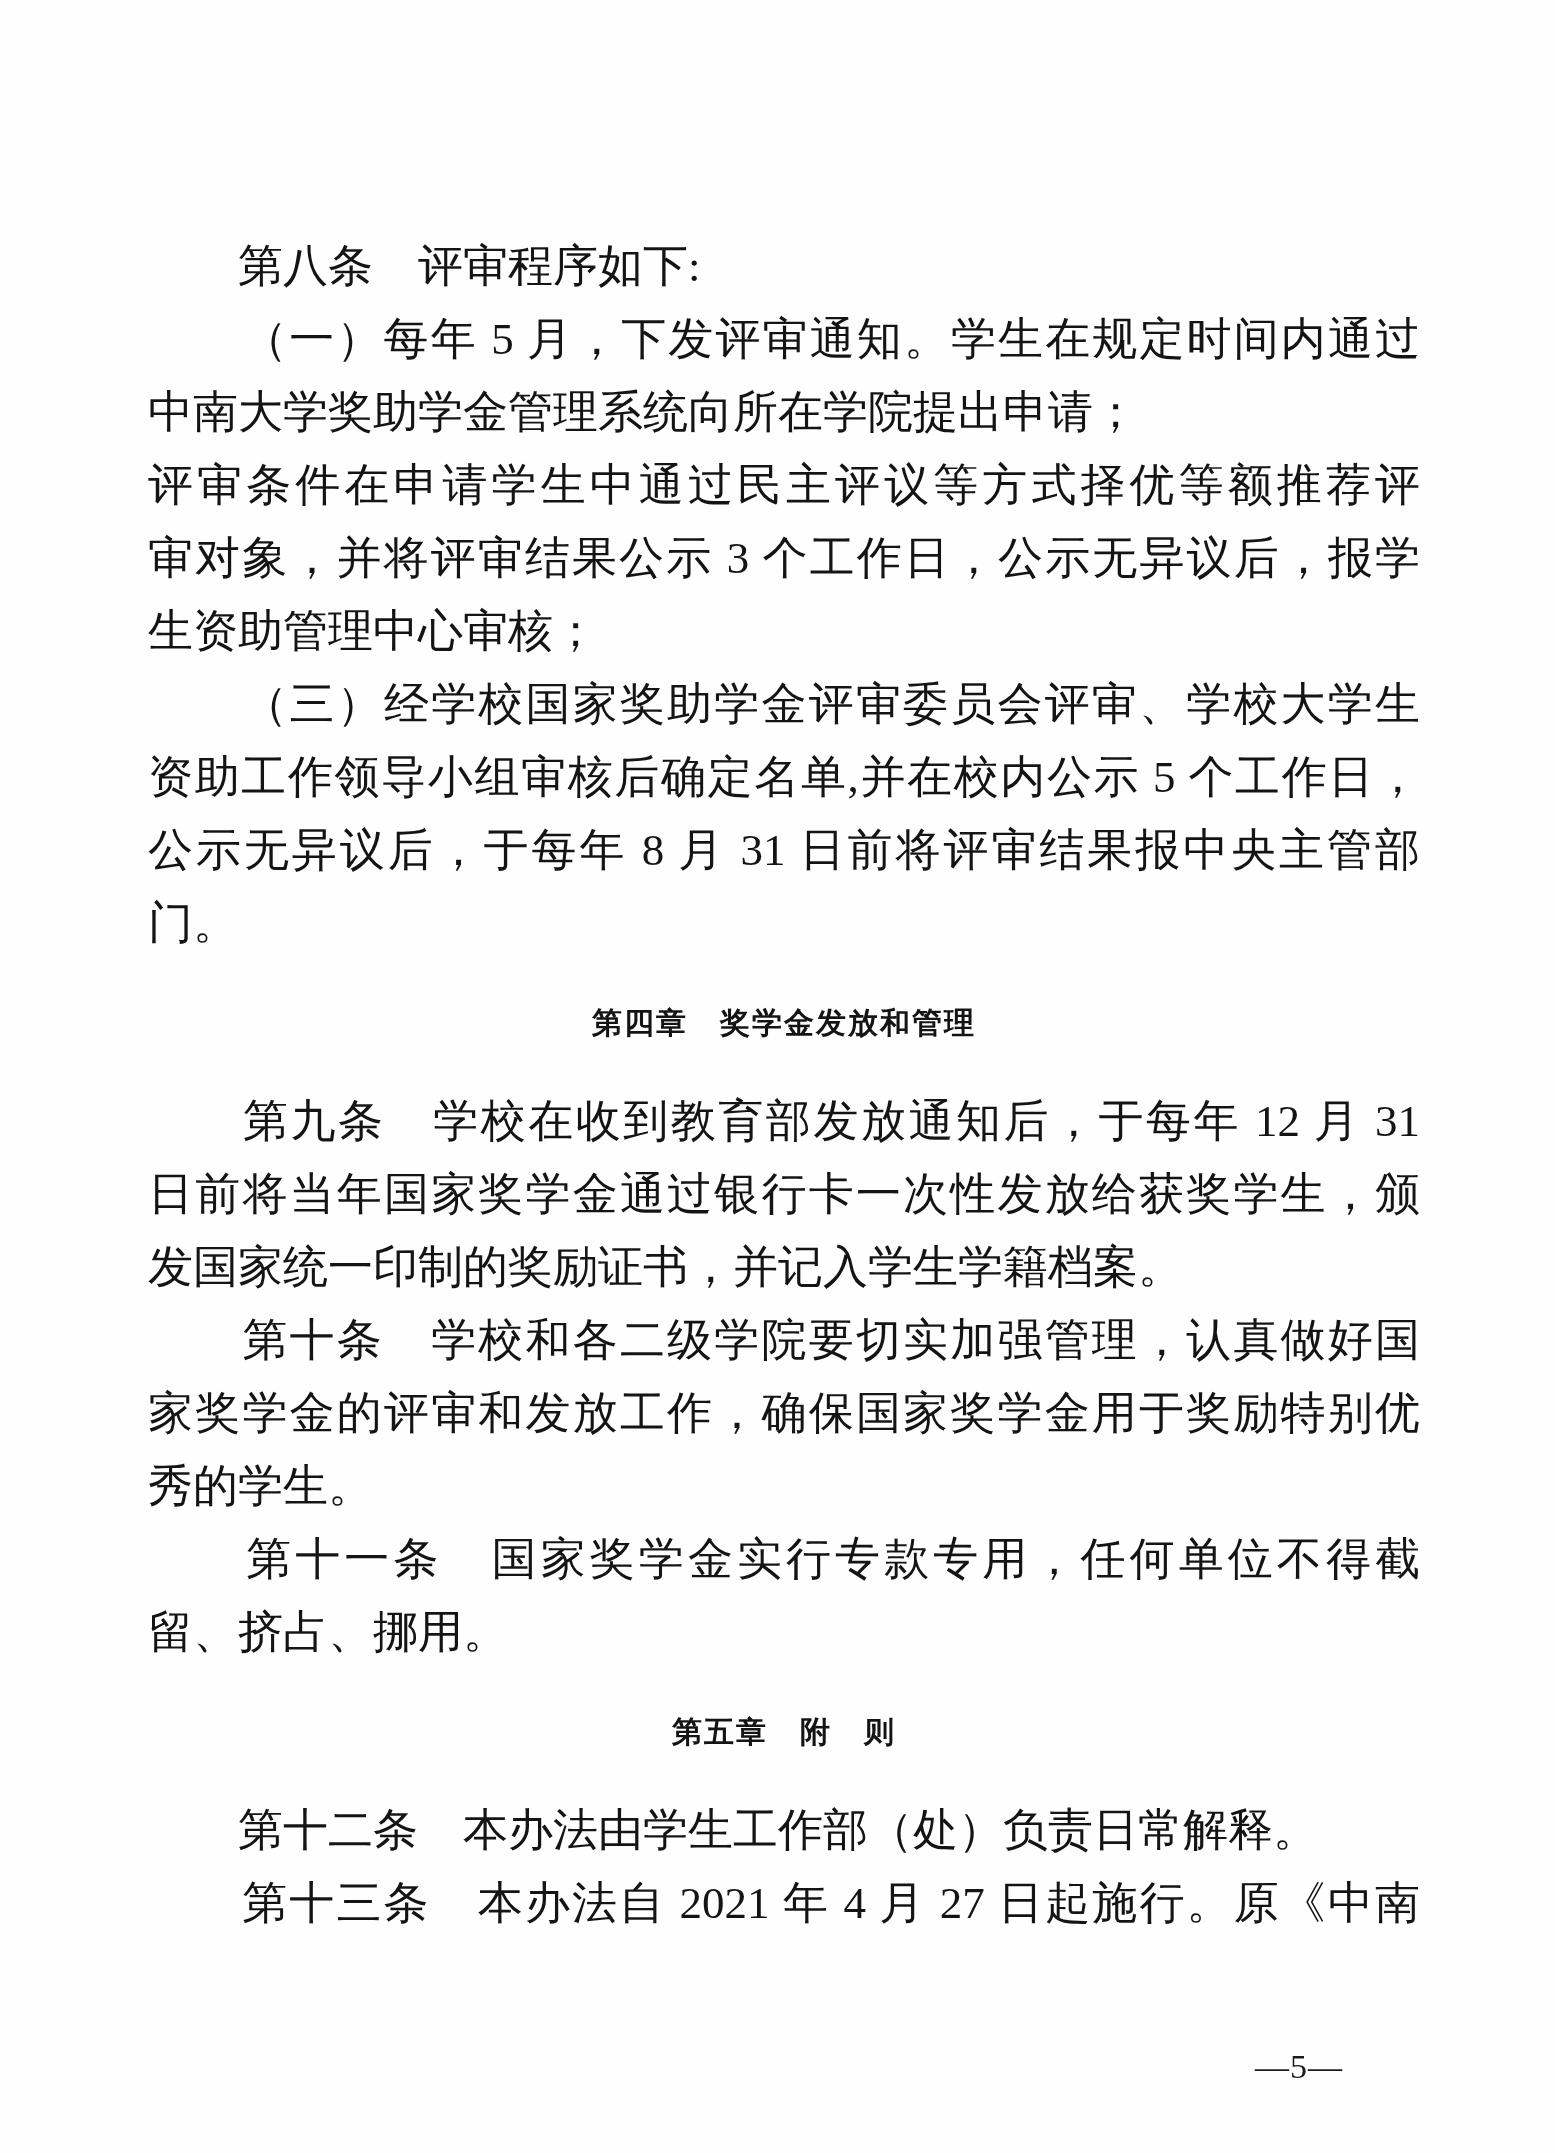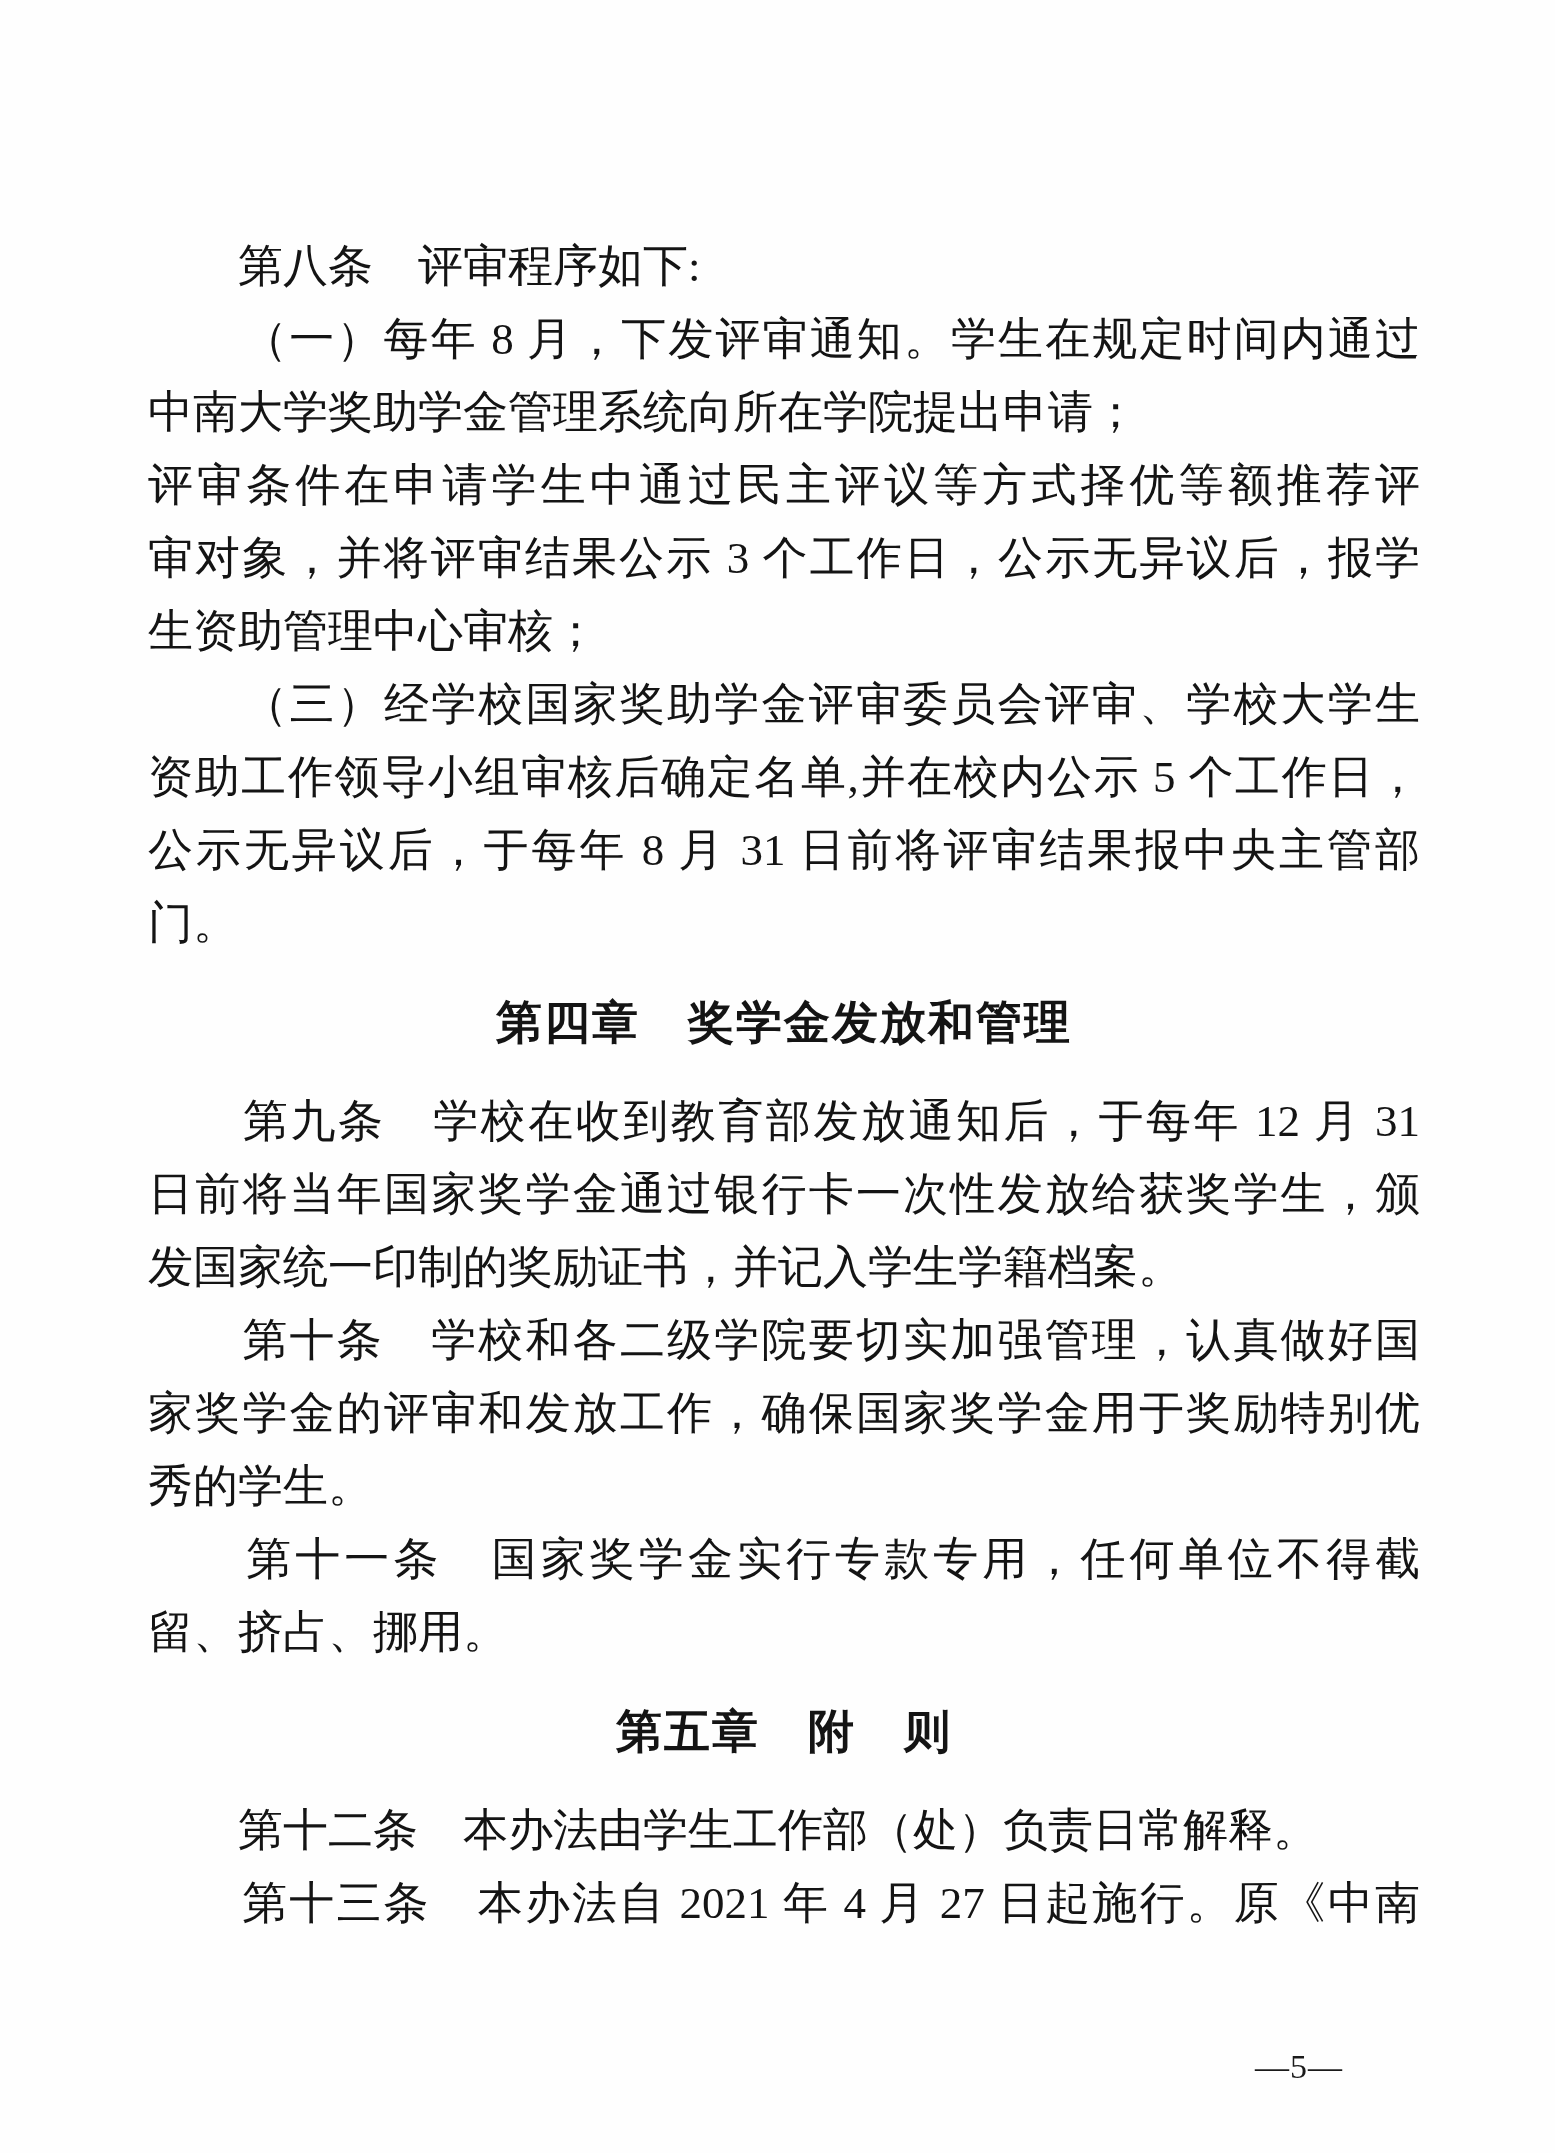--- a/index.html
+++ b/index.html
@@ -25,42 +25,42 @@
     text-align: left;
     white-space: normal;
   }
   .fill {
     text-align: justify;
     text-align-last: justify;
   }
   .hd {
     font-family: "Liberation Sans", "DejaVu Sans", sans-serif;
     font-weight: 700;
-    font-size: 46px;
+    font-size: 30px;
     text-align: right;
     text-align-last: center;
     letter-spacing: 2px;
     margin: 26px 0;
   }
   .pageno {
     position: absolute;
     right: 212px;
     top: 2048px;
     font-size: 34px;
     letter-spacing: 1px;
     color: #1a1a1a;
   }
 </style>
 </head>
 <body>
 
 <div class="page">
   <div class="doc">
     <div class="ln">　　第八条　评审程序如下:</div>
-    <div class="ln fill">　　（一）每年 8 月，下发评审通知。学生在规定时间内通过</div>
+    <div class="ln fill">　　（一）每年 5 月，下发评审通知。学生在规定时间内通过</div>
     <div class="ln">中南大学奖助学金管理系统向所在学院提出申请；</div>
     <div class="ln fill">评审条件在申请学生中通过民主评议等方式择优等额推荐评</div>
     <div class="ln fill">审对象，并将评审结果公示 3 个工作日，公示无异议后，报学</div>
     <div class="ln">生资助管理中心审核；</div>
     <div class="ln fill">　　（三）经学校国家奖助学金评审委员会评审、学校大学生</div>
     <div class="ln fill">资助工作领导小组审核后确定名单,并在校内公示 5 个工作日，</div>
     <div class="ln fill">公示无异议后，于每年 8 月 31 日前将评审结果报中央主管部</div>
     <div class="ln">门。</div>
     <div class="ln hd">第四章　奖学金发放和管理</div>
     <div class="ln fill">　　第九条　学校在收到教育部发放通知后，于每年 12 月 31</div>

